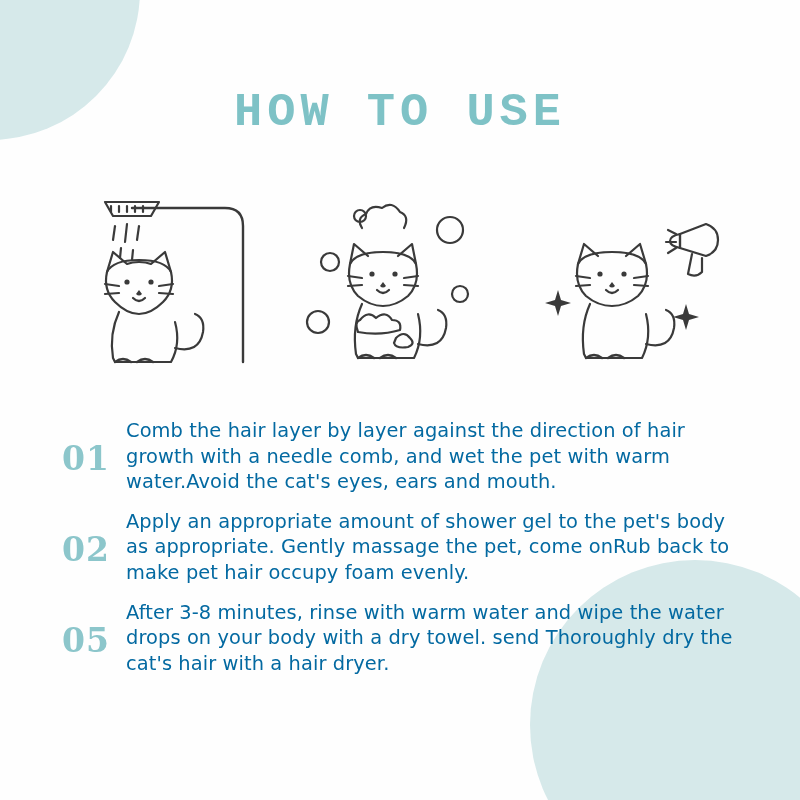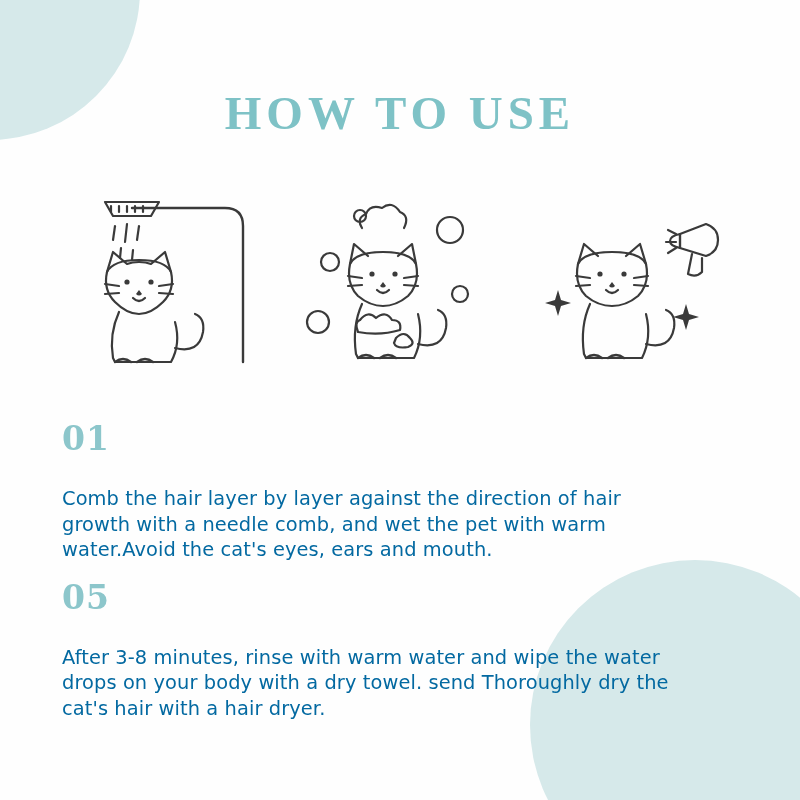--- a/index.html
+++ b/index.html
@@ -37,21 +37,21 @@
     height: 330px;
     background: #d6e9ea;
     border-radius: 50%;
   }
   .title {
     position: absolute;
     top: 86px;
     left: 0;
     width: 800px;
     text-align: center;
-    font-family: Liberation Serif, serif;
+    font-family: Liberation Mono, monospace;
     font-weight: bold;
     font-size: 47px;
     letter-spacing: 5px;
     color: #7ec2c6;
   }
   .icons-row {
     position: absolute;
     top: 172px;
     left: 0;
     width: 800px;
@@ -68,23 +68,22 @@
   .icon-cell.c3 { left: 530px; }
 
   .steps {
     position: absolute;
     top: 418px;
     left: 62px;
     width: 690px;
   }
   .step {
     display: flex;
-    align-items: flex-start;
+    align-items: center;
     margin-bottom: 14px;
-    flex-direction: column;
   }
   .step-num {
     font-family: "DejaVu Serif", serif;
     font-weight: bold;
     font-size: 33px;
     color: #8cc6cb;
     line-height: 1;
     width: 64px;
     flex: 0 0 64px;
     padding-top: 4px;
@@ -220,20 +219,24 @@
     </div>
   </div>
 
   <div class="steps">
 
     <div class="step">
       <div class="step-num">01</div>
       <div class="step-text">Comb the hair layer by layer against the direction of hair growth with a needle comb, and wet the pet with warm water.Avoid the cat's eyes, ears and mouth.</div>
     </div>
 
+    <div class="step">
+      <div class="step-num">02</div>
+      <div class="step-text">Apply an appropriate amount of shower gel to the pet's body as appropriate. Gently massage the pet, come onRub back to make pet hair occupy foam evenly.</div>
+    </div>
 
     <div class="step">
       <div class="step-num">05</div>
       <div class="step-text">After 3-8 minutes, rinse with warm water and wipe the water drops on your body with a dry towel. send Thoroughly dry the cat's hair with a hair dryer.</div>
     </div>
 
   </div>
 </div>
 
 </body></html>

